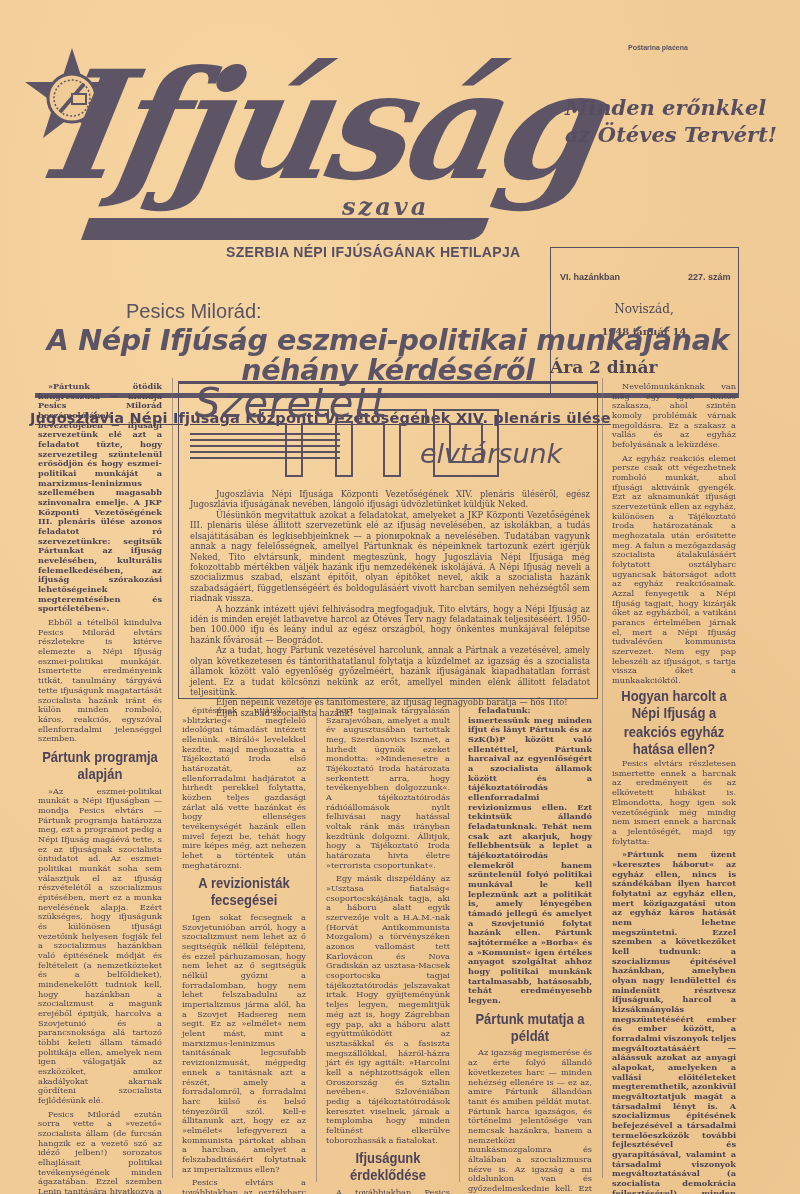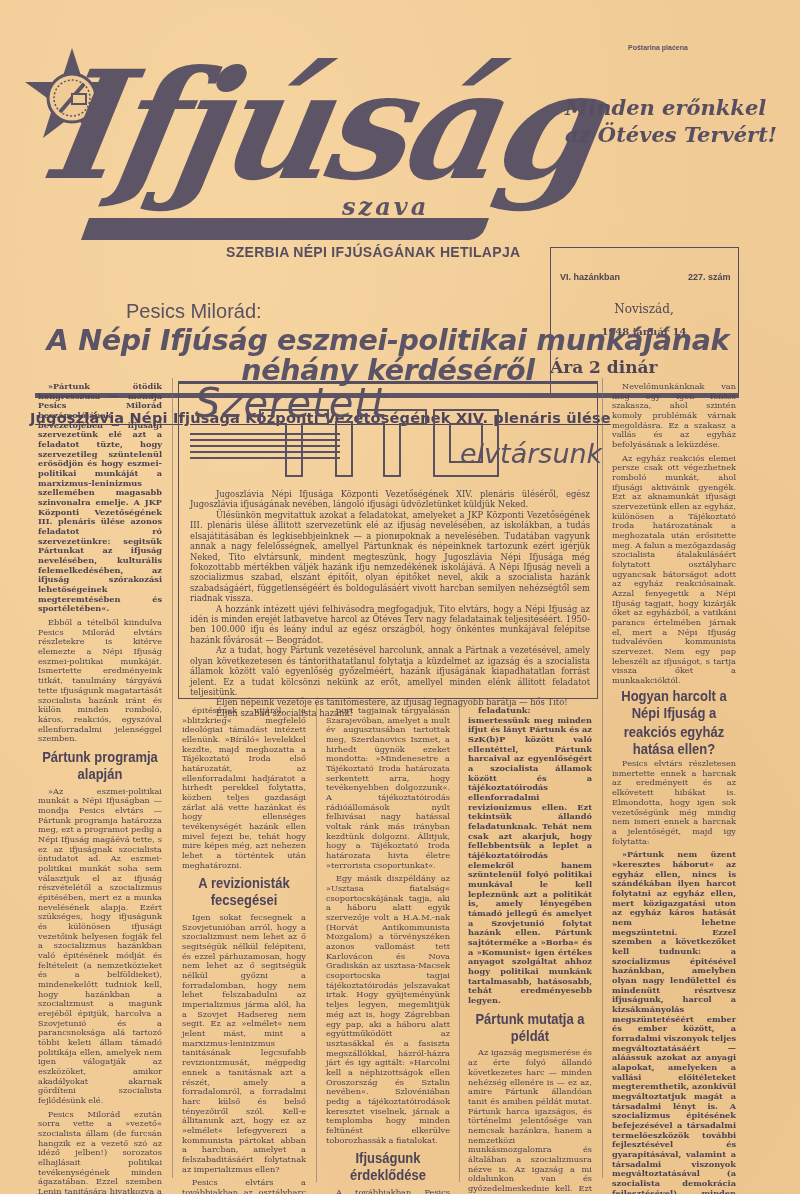--- a/index.html
+++ b/index.html
@@ -44,21 +44,21 @@
   .col p.bold { font-weight:bold; }
   .col h3 { margin:6px 0 6px; text-align:center; font-family:"Liberation Sans", sans-serif; font-weight:bold; font-size:13px; color:#4d4459; transform:scaleY(1.15); }
   .vrule { position:absolute; width:1px; background:#7a6f7a; opacity:0.6; }
 
   
   .tito-box { position:absolute; left:178px; top:381px; width:418px; height:314px; border:1.5px solid #574e61; border-top:3px solid #574e61; }
   .tito-title1 { position:absolute; left:195px; top:380px; font-family:"DejaVu Sans", sans-serif; font-style:italic; font-size:40px; color:#5a5263; letter-spacing:1px; }
   .tito-lines { position:absolute; left:190px; top:433px; width:150px; }
   .tito-lines div { height:2px; background:#5a5263; margin-bottom:4px; }
   .tito-big { position:absolute; left:258px; top:408px; width:250px; height:70px; }
-  .tito-title2 { position:absolute; left:420px; top:438px; font-family:"DejaVu Sans", sans-serif; font-style:italic; font-size:27px; color:#5a5263;margin-left:40px; }
+  .tito-title2 { position:absolute; left:420px; top:438px; font-family:"DejaVu Sans", sans-serif; font-style:italic; font-size:27px; color:#5a5263; }
   .tito-text { position:absolute; left:190px; top:489px; width:400px; font-size:8.4px; line-height:1.24; text-align:justify; color:#4b4352; }
   .tito-text p { margin:0; text-indent:26px; }
   .tito-sign { position:absolute; left:320px; top:673px; width:270px; text-align:center; font-size:8.4px; line-height:1.2; color:#4b4352; }
 </style>
 </head>
 <body>
 
 <div class="page">
 
   <div class="postage">Poštarina plaćena</div>

